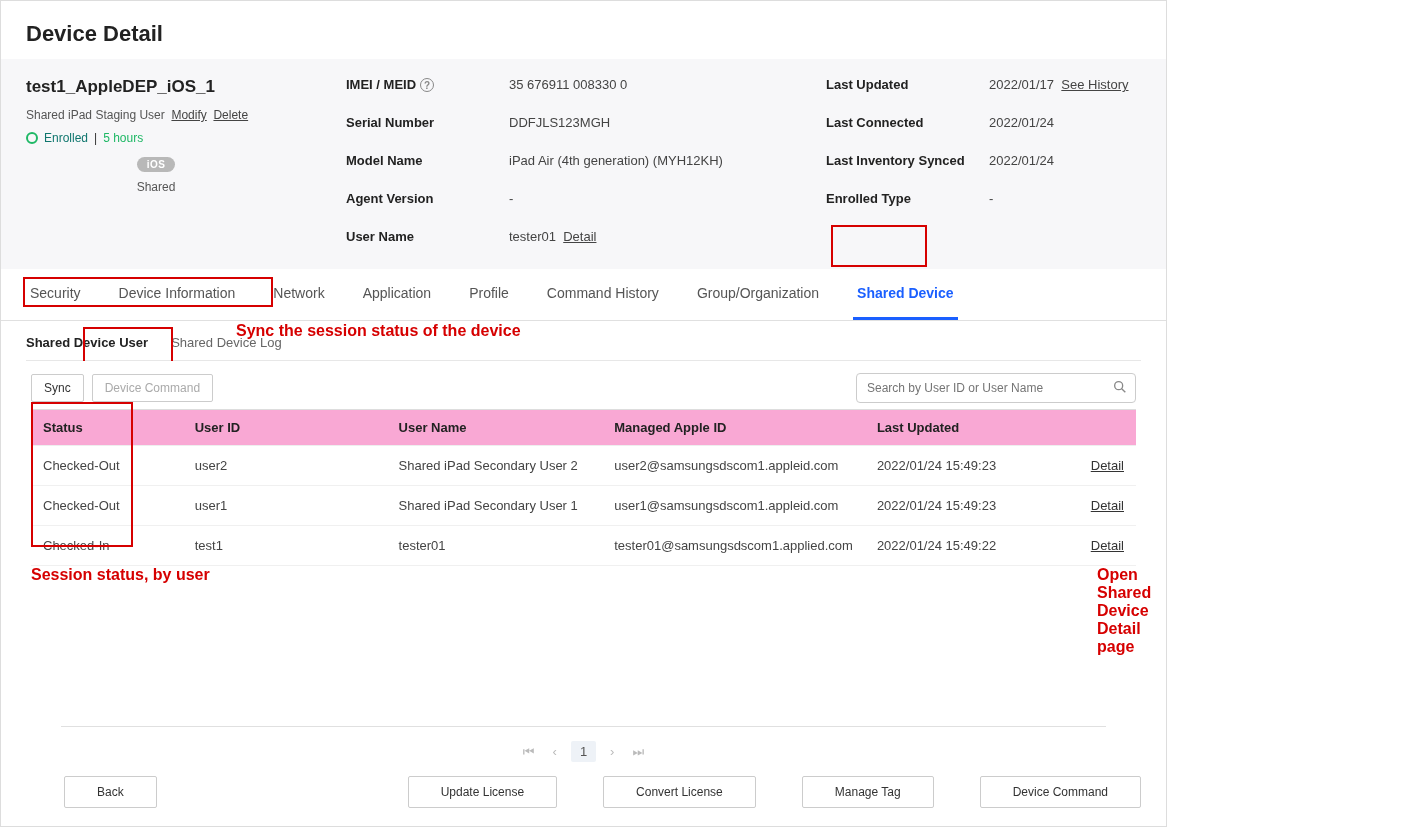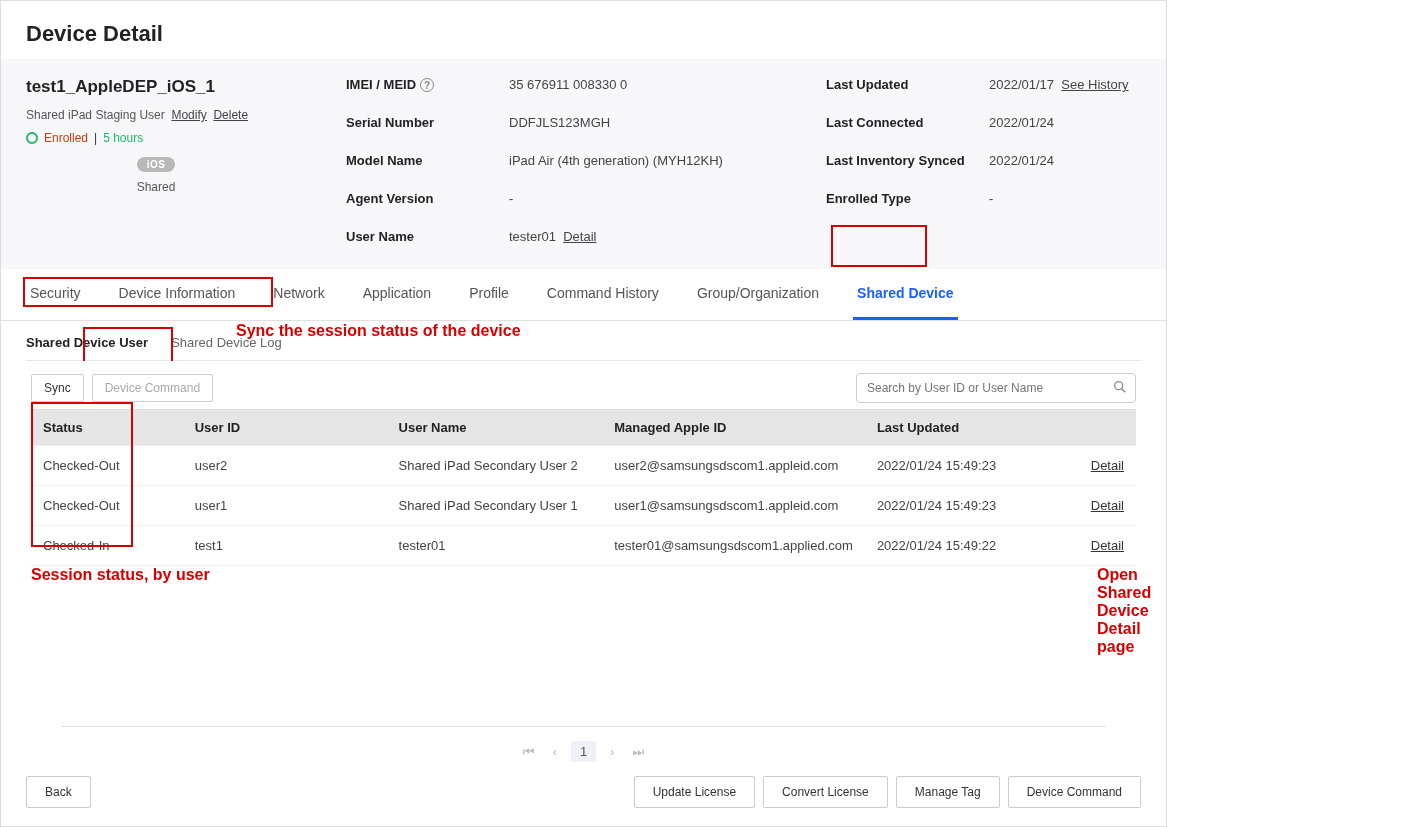--- a/index.html
+++ b/index.html
@@ -6,21 +6,21 @@
   body { font-family: -apple-system, BlinkMacSystemFont, "Segoe UI", Arial, sans-serif; font-size: 13px; color: #333; background: #fff; }
   .page { width: 1167px; height: 827px; border: 1px solid #ddd; position: relative; overflow: hidden; }
   .page-title { font-size: 22px; font-weight: 700; padding: 20px 25px 12px 25px; color: #222; }
   .header-panel { background: #f7f7f9; padding: 18px 25px 25px 25px; display: flex; gap: 60px; }
   .col { display: flex; flex-direction: column; gap: 6px; }
   .dev-name { font-size: 17px; font-weight: 600; color: #222; margin-bottom: 5px; }
   .subline { font-size: 12px; color: #555; margin-bottom: 3px; }
   .link-u { text-decoration: underline; color: #444; cursor: pointer; }
   .status-row { display: flex; align-items: center; gap: 6px; font-size: 12px; margin-bottom: 6px; }
   .status-circle { width: 12px; height: 12px; border: 2px solid #1fb866; border-radius: 50%; display: inline-block; }
-  .enrolled-text { color: #c2410c; }
+  .enrolled-text { color: #0f766e; }
   .hours { color: #1fb866; }
   .badge-row { display: flex; align-items: center; gap: 8px; flex-direction: column; }
   .ios-badge { background: #b8b8b8; color: #fff; font-size: 10px; padding: 2px 10px; border-radius: 10px; font-weight: 600; letter-spacing: 0.5px; }
   .shared-text { font-size: 12px; color: #555; }
   .kv-grid { display: grid; grid-template-columns: 140px auto; row-gap: 8px; column-gap: 20px; font-size: 13px; gap: 23px; }
   .kv-label { color: #222; font-weight: 600; }
   .kv-val { color: #444; }
   .help-icon { display: inline-block; width: 14px; height: 14px; border: 1px solid #888; border-radius: 50%; font-size: 10px; text-align: center; line-height: 13px; color: #888; margin-left: 4px; }
 
   .tabs { display: flex; gap: 30px; padding: 0 25px; border-bottom: 1px solid #e0e0e0; margin-top: 0; }
@@ -38,34 +38,34 @@
   .caret-down { width: 0; height: 0; border-left: 4px solid transparent; border-right: 4px solid transparent; border-top: 5px solid #777; margin-left: 4px; }
   .actions-row { display: flex; align-items: center; justify-content: space-between; margin-bottom: 6px; }
   .left-actions { display: flex; gap: 8px; }
   .btn { border: 1px solid #ccc; background: #fff; padding: 6px 12px; font-size: 12px; cursor: pointer; border-radius: 2px; color: #333; }
   .btn.disabled { color: #aaa; cursor: default; }
   .search-box { position: relative; width: 280px; }
   .search-input { width: 100%; border: 1px solid #ccc; padding: 7px 30px 7px 10px; font-size: 12px; color: #333; border-radius: 4px; }
   .search-icon-svg { position: absolute; right: 8px; top: 6px; color: #888; }
 
   table.data { width: 100%; border-collapse: collapse; font-size: 13px; }
-  table.data th { text-align: left; font-weight: 600; color: #222; padding: 10px 12px; border-top: 1px solid #ddd; border-bottom: 1px solid #eee; background: #e5e5e5; }
+  table.data th { text-align: left; font-weight: 600; color: #222; padding: 10px 12px; border-top: 1px solid #ddd; border-bottom: 1px solid #eee; background: #f9a8d4; }
   table.data td { padding: 12px; border-bottom: 1px solid #f0f0f0; color: #444; }
   .detail-link { text-decoration: underline; color: #333; cursor: pointer; }
 
   .red-box { position: absolute; border: 2px solid #d60000; pointer-events: none; }
   .red-label { position: absolute; color: #d60000; font-weight: 700; font-size: 16px; }
 
   .divider-h { border-top: 1px solid #e0e0e0; margin: 160px 30px 0 30px; }
   .pagination { display: flex; justify-content: center; align-items: center; gap: 10px; margin-top: 14px; color: #aaa; font-size: 13px; }
   .pg-btn { cursor: pointer; padding: 2px 4px; color: #bbb; }
   .pg-num { background: #eef2f7; padding: 3px 9px; border-radius: 2px; color: #555; }
 
   .footer { position: absolute; bottom: 18px; left: 0; right: 0; padding: 0 25px; display: flex; justify-content: space-between; align-items: center; }
-  .footer .btn { padding: 8px 18px; }
+  .footer .btn { padding: 8px 32px; margin-left: 38px; }
   .footer-right { display: flex; gap: 8px; }
 </style>
 </head>
 <body>
 
 <div class="page">
   <div class="page-title">Device Detail</div>
 
   <div class="header-panel">
     <div class="col" style="min-width:260px">

